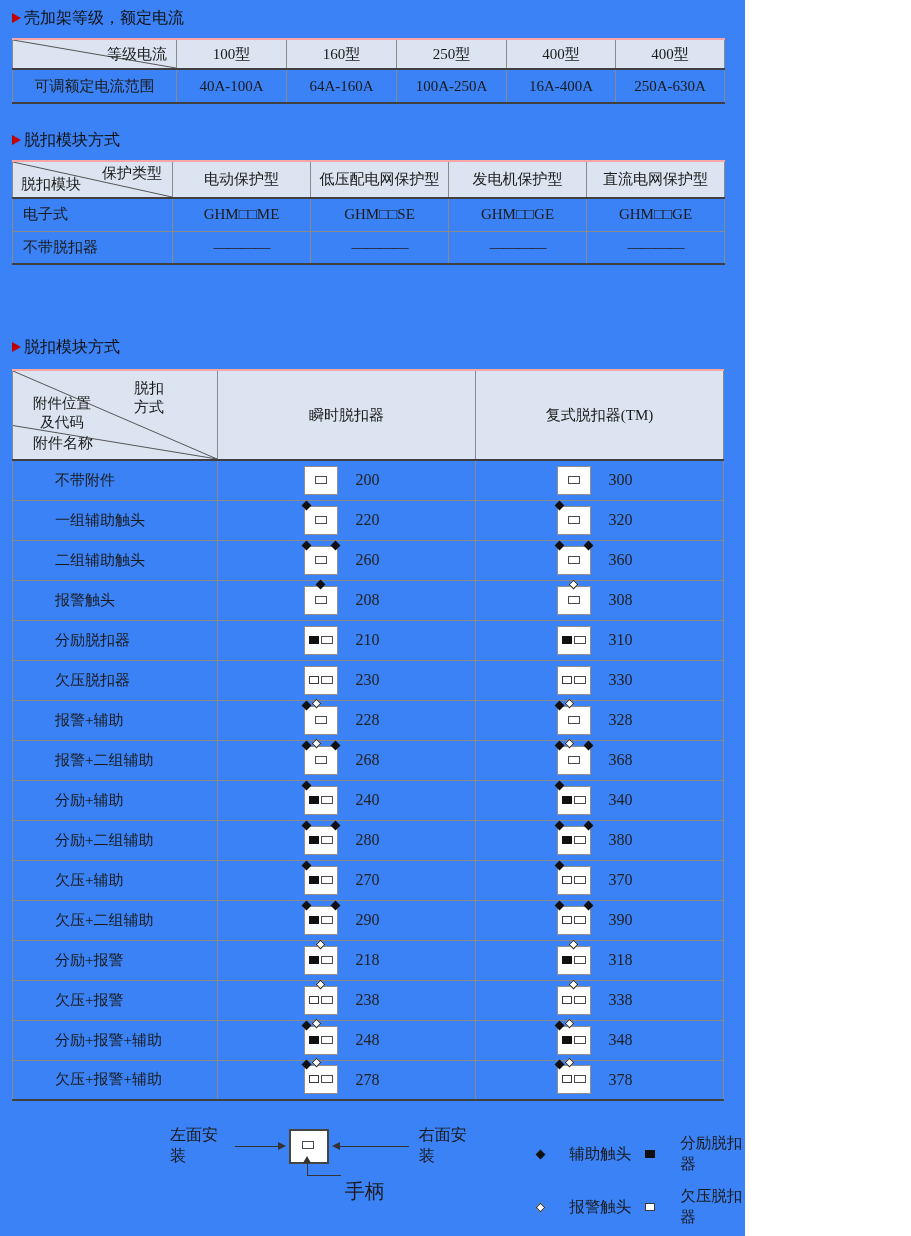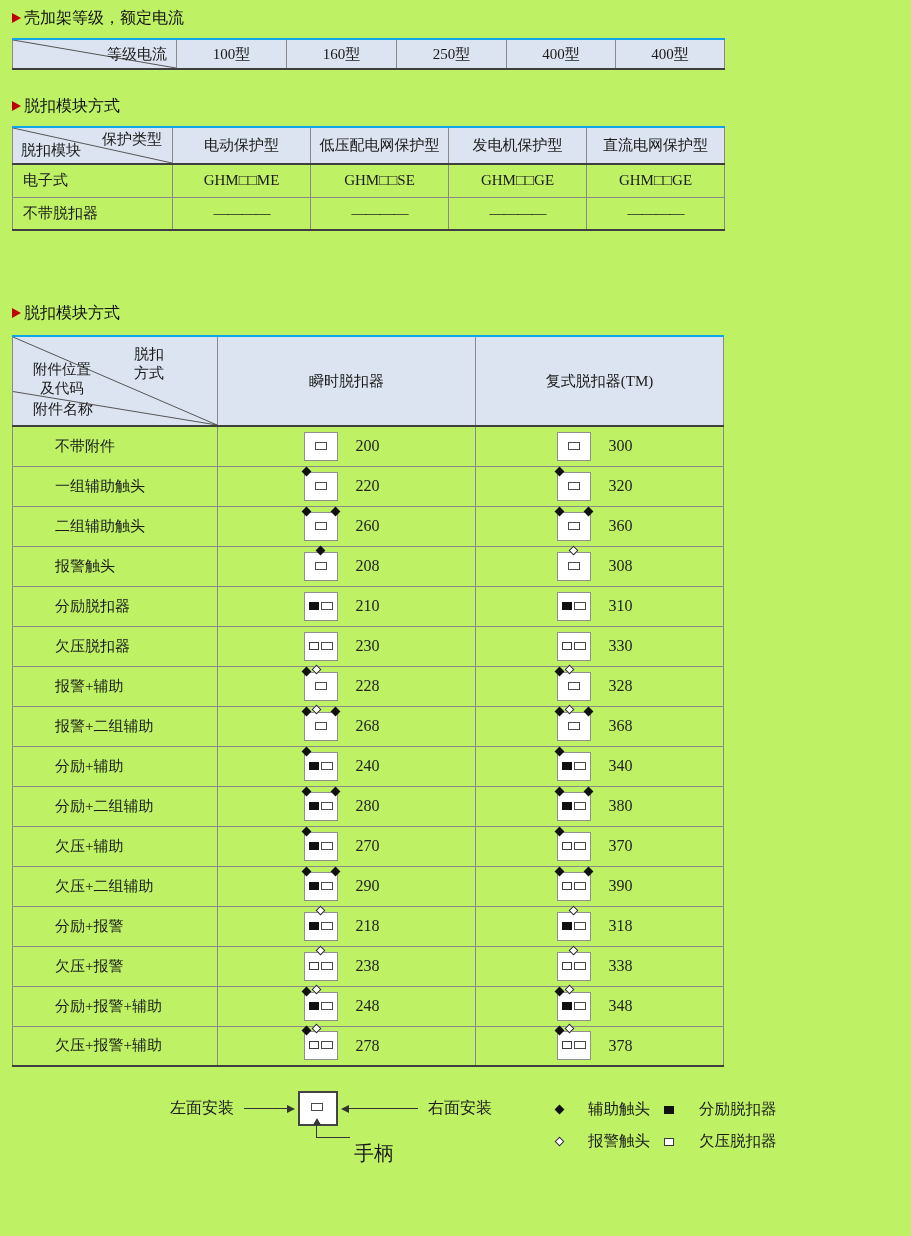--- a/index.html
+++ b/index.html
@@ -1,26 +1,26 @@
 <!DOCTYPE html>
 <html><head>
 <meta charset="utf-8">
 <style>
   html,body{margin:0;padding:0;background:#fff;}
-  .page{position:relative;width:911px;height:1236px;background:#bef264;box-sizing:border-box;
+  .page{position:relative;width:745px;height:1236px;background:#3b82f6;box-sizing:border-box;
         padding:8px 0 0 12px;font-family:"Liberation Serif","DejaVu Serif",serif;color:#1a1a1a;}
   
   .sec-title{display:flex;align-items:center;font-size:16px;color:#111;height:20px;}
   .tri{width:0;height:0;border-left:9px solid #c00000;border-top:5px solid transparent;
        border-bottom:5px solid transparent;display:inline-block;margin-right:3px;flex:none;}
   
   table{border-collapse:collapse;table-layout:fixed;}
   td,th{border:1px solid #8a8a8a;font-weight:400;font-size:15px;text-align:center;
         padding:0;position:relative;box-sizing:border-box;}
-  table{border-top:2px solid #0ea5e9;border-bottom:2px solid #3f3f3f;}
+  table{border-top:2px solid #fca5a5;border-bottom:2px solid #3f3f3f;}
   tr.hd td, tr.hd th{background:#dbe4f0;border-bottom:2px solid #3f3f3f;}
   .corner svg{position:absolute;inset:0;width:100%;height:100%;}
   .corner{background:#dbe4f0;}
   
   #t1{width:712px;margin-top:10px;}
   #t1 tr.hd{height:30px;} #t1 tr.bd{height:34px;}
   #t1 .corner .c-top{position:absolute;right:9px;top:5px;font-size:15px;}
   
   #t2{width:712px;margin-top:10px;}
   #t2 tr.hd{height:37px;} #t2 tr.bd{height:33px;}
@@ -100,20 +100,28 @@
               <line x1="0" y1="0" x2="100%" y2="100%" stroke="#555" stroke-width="1"></line>
             </svg>
         <span class="c-top">等级电流</span>
       </td>
       <td>100型</td>
       <td>160型</td>
       <td>250型</td>
       <td>400型</td>
       <td>400型</td>
     </tr>
+    <tr class="bd">
+      <td>可调额定电流范围</td>
+      <td>40A-100A</td>
+      <td>64A-160A</td>
+      <td>100A-250A</td>
+      <td>16A-400A</td>
+      <td>250A-630A</td>
+    </tr>
   </tbody>
     </table>
 
   <div class="sec-title sp1">
     <span class="tri"></span>
     <span>脱扣模块方式</span>
   </div>
 
   <table id="t2">
     <colgroup>

